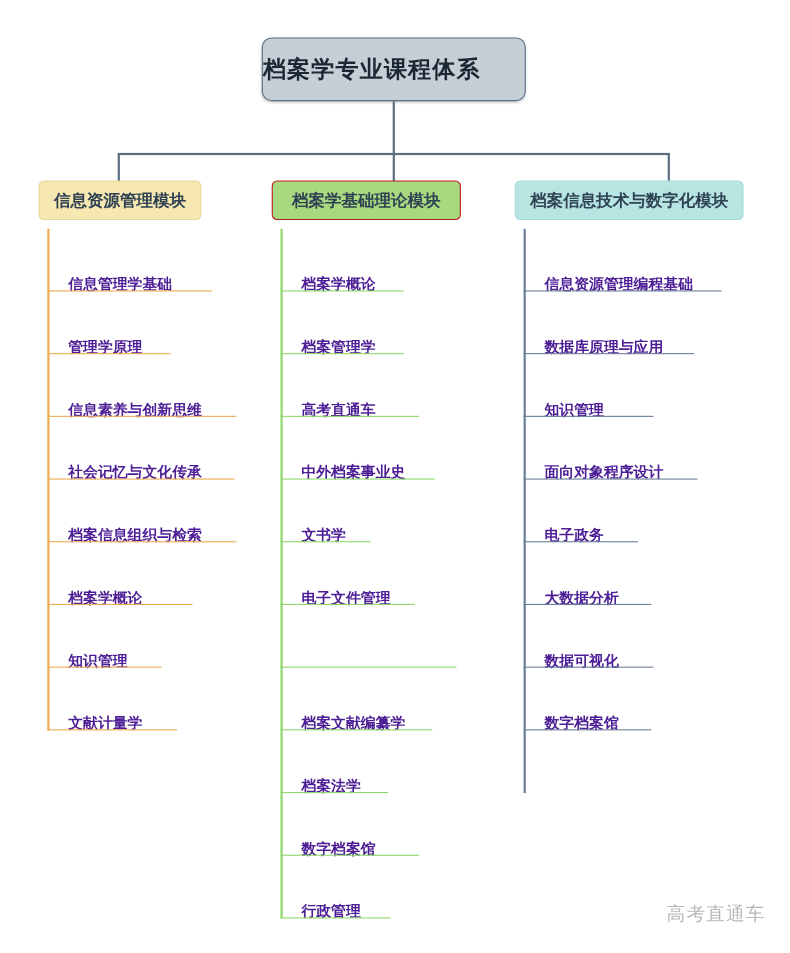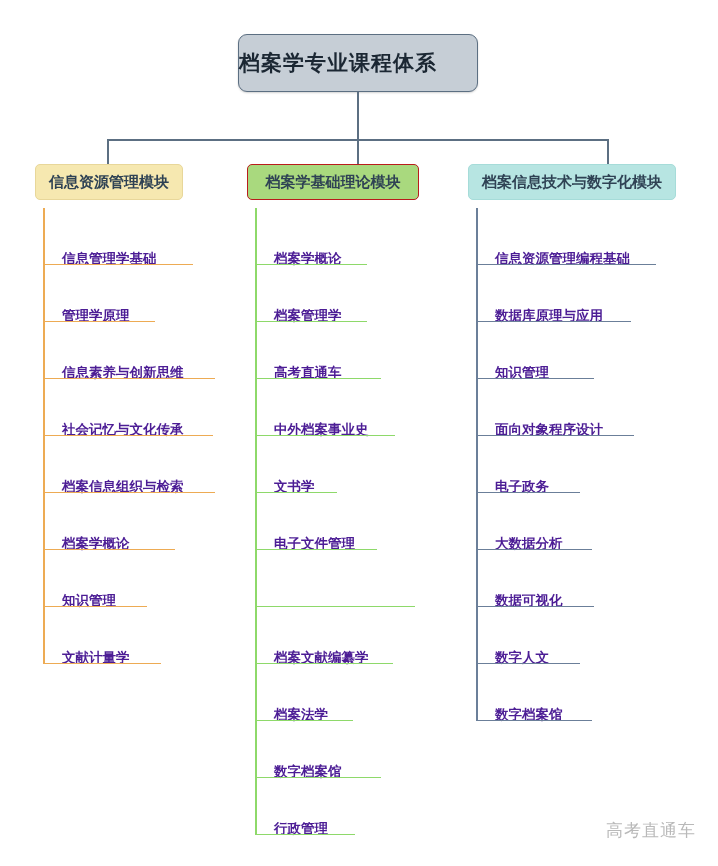--- a/index.html
+++ b/index.html
@@ -232,24 +232,20 @@
       </div>
       <div class="item">
         <span class="item-label">大数据分析</span>
         <span class="item-rule" style="width:116px"></span>
       </div>
       <div class="item">
         <span class="item-label">数据可视化</span>
         <span class="item-rule" style="width:118px"></span>
       </div>
       <div class="item">
-        <span class="item-label">数字人文</span>
-        <span class="item-rule" style="width:104px"></span>
-      </div>
-      <div class="item">
         <span class="item-label">数字档案馆</span>
         <span class="item-rule" style="width:116px"></span>
       </div>
     </div>
   </div>
 
   <div class="watermark">高考直通车</div>
 
 </div>
 

